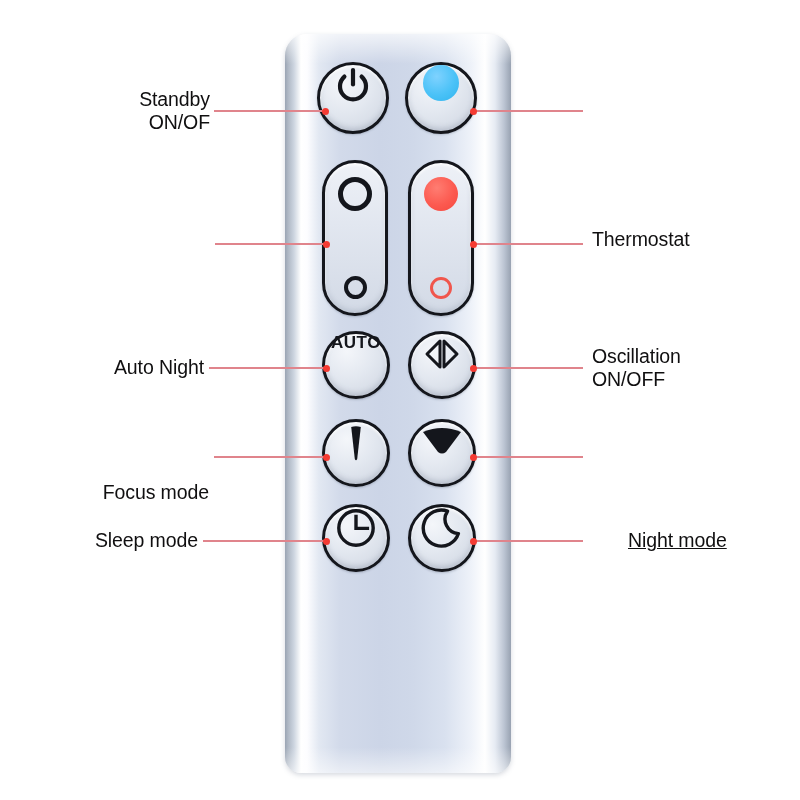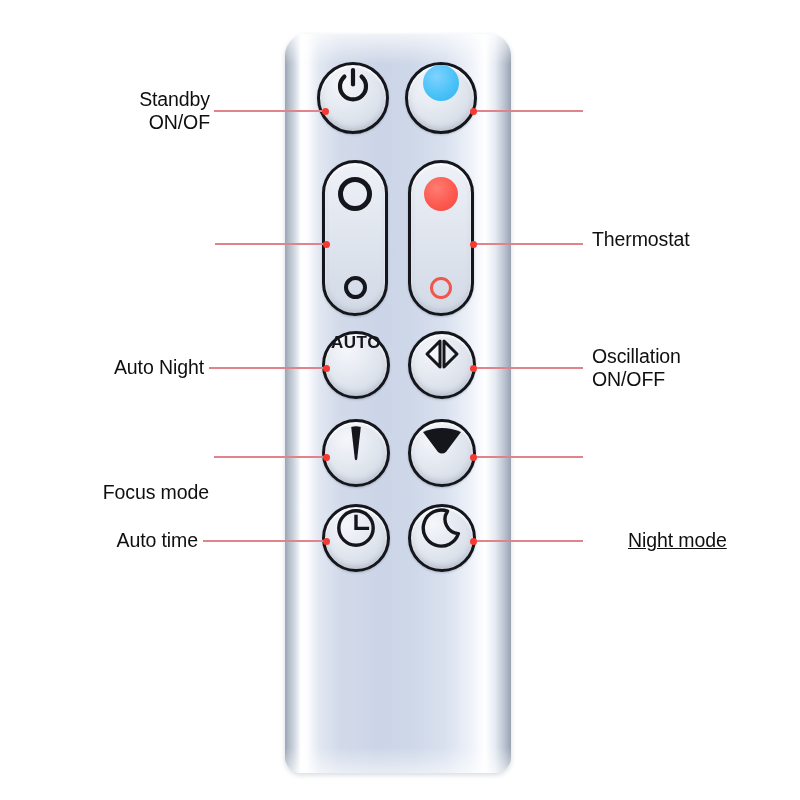--- a/index.html
+++ b/index.html
@@ -297,17 +297,17 @@
   <div class="callout right bold" style="left:592px; top:228px; width:200px;">Thermostat</div>
 
   <div class="callout left normal" style="left:20px; top:356px; width:184px;">Auto Night</div>
 
   <div class="callout right normal" style="left:592px; top:345px; width:200px;">Oscillation
 ON/OFF</div>
 
   <div class="callout left bold" style="left:20px; top:470px; width:189px;margin-top:11px;">Focus mode</div>
 
 
-  <div class="callout left bold" style="left:20px; top:529px; width:178px;">Auto time</div>
+  <div class="callout left bold" style="left:20px; top:529px; width:178px;">Sleep mode</div>
 
   <div class="callout right normal" style="left:628px; top:529px; width:200px;text-decoration:underline;">Night mode</div>
 
 </div>
 
 </body></html>

